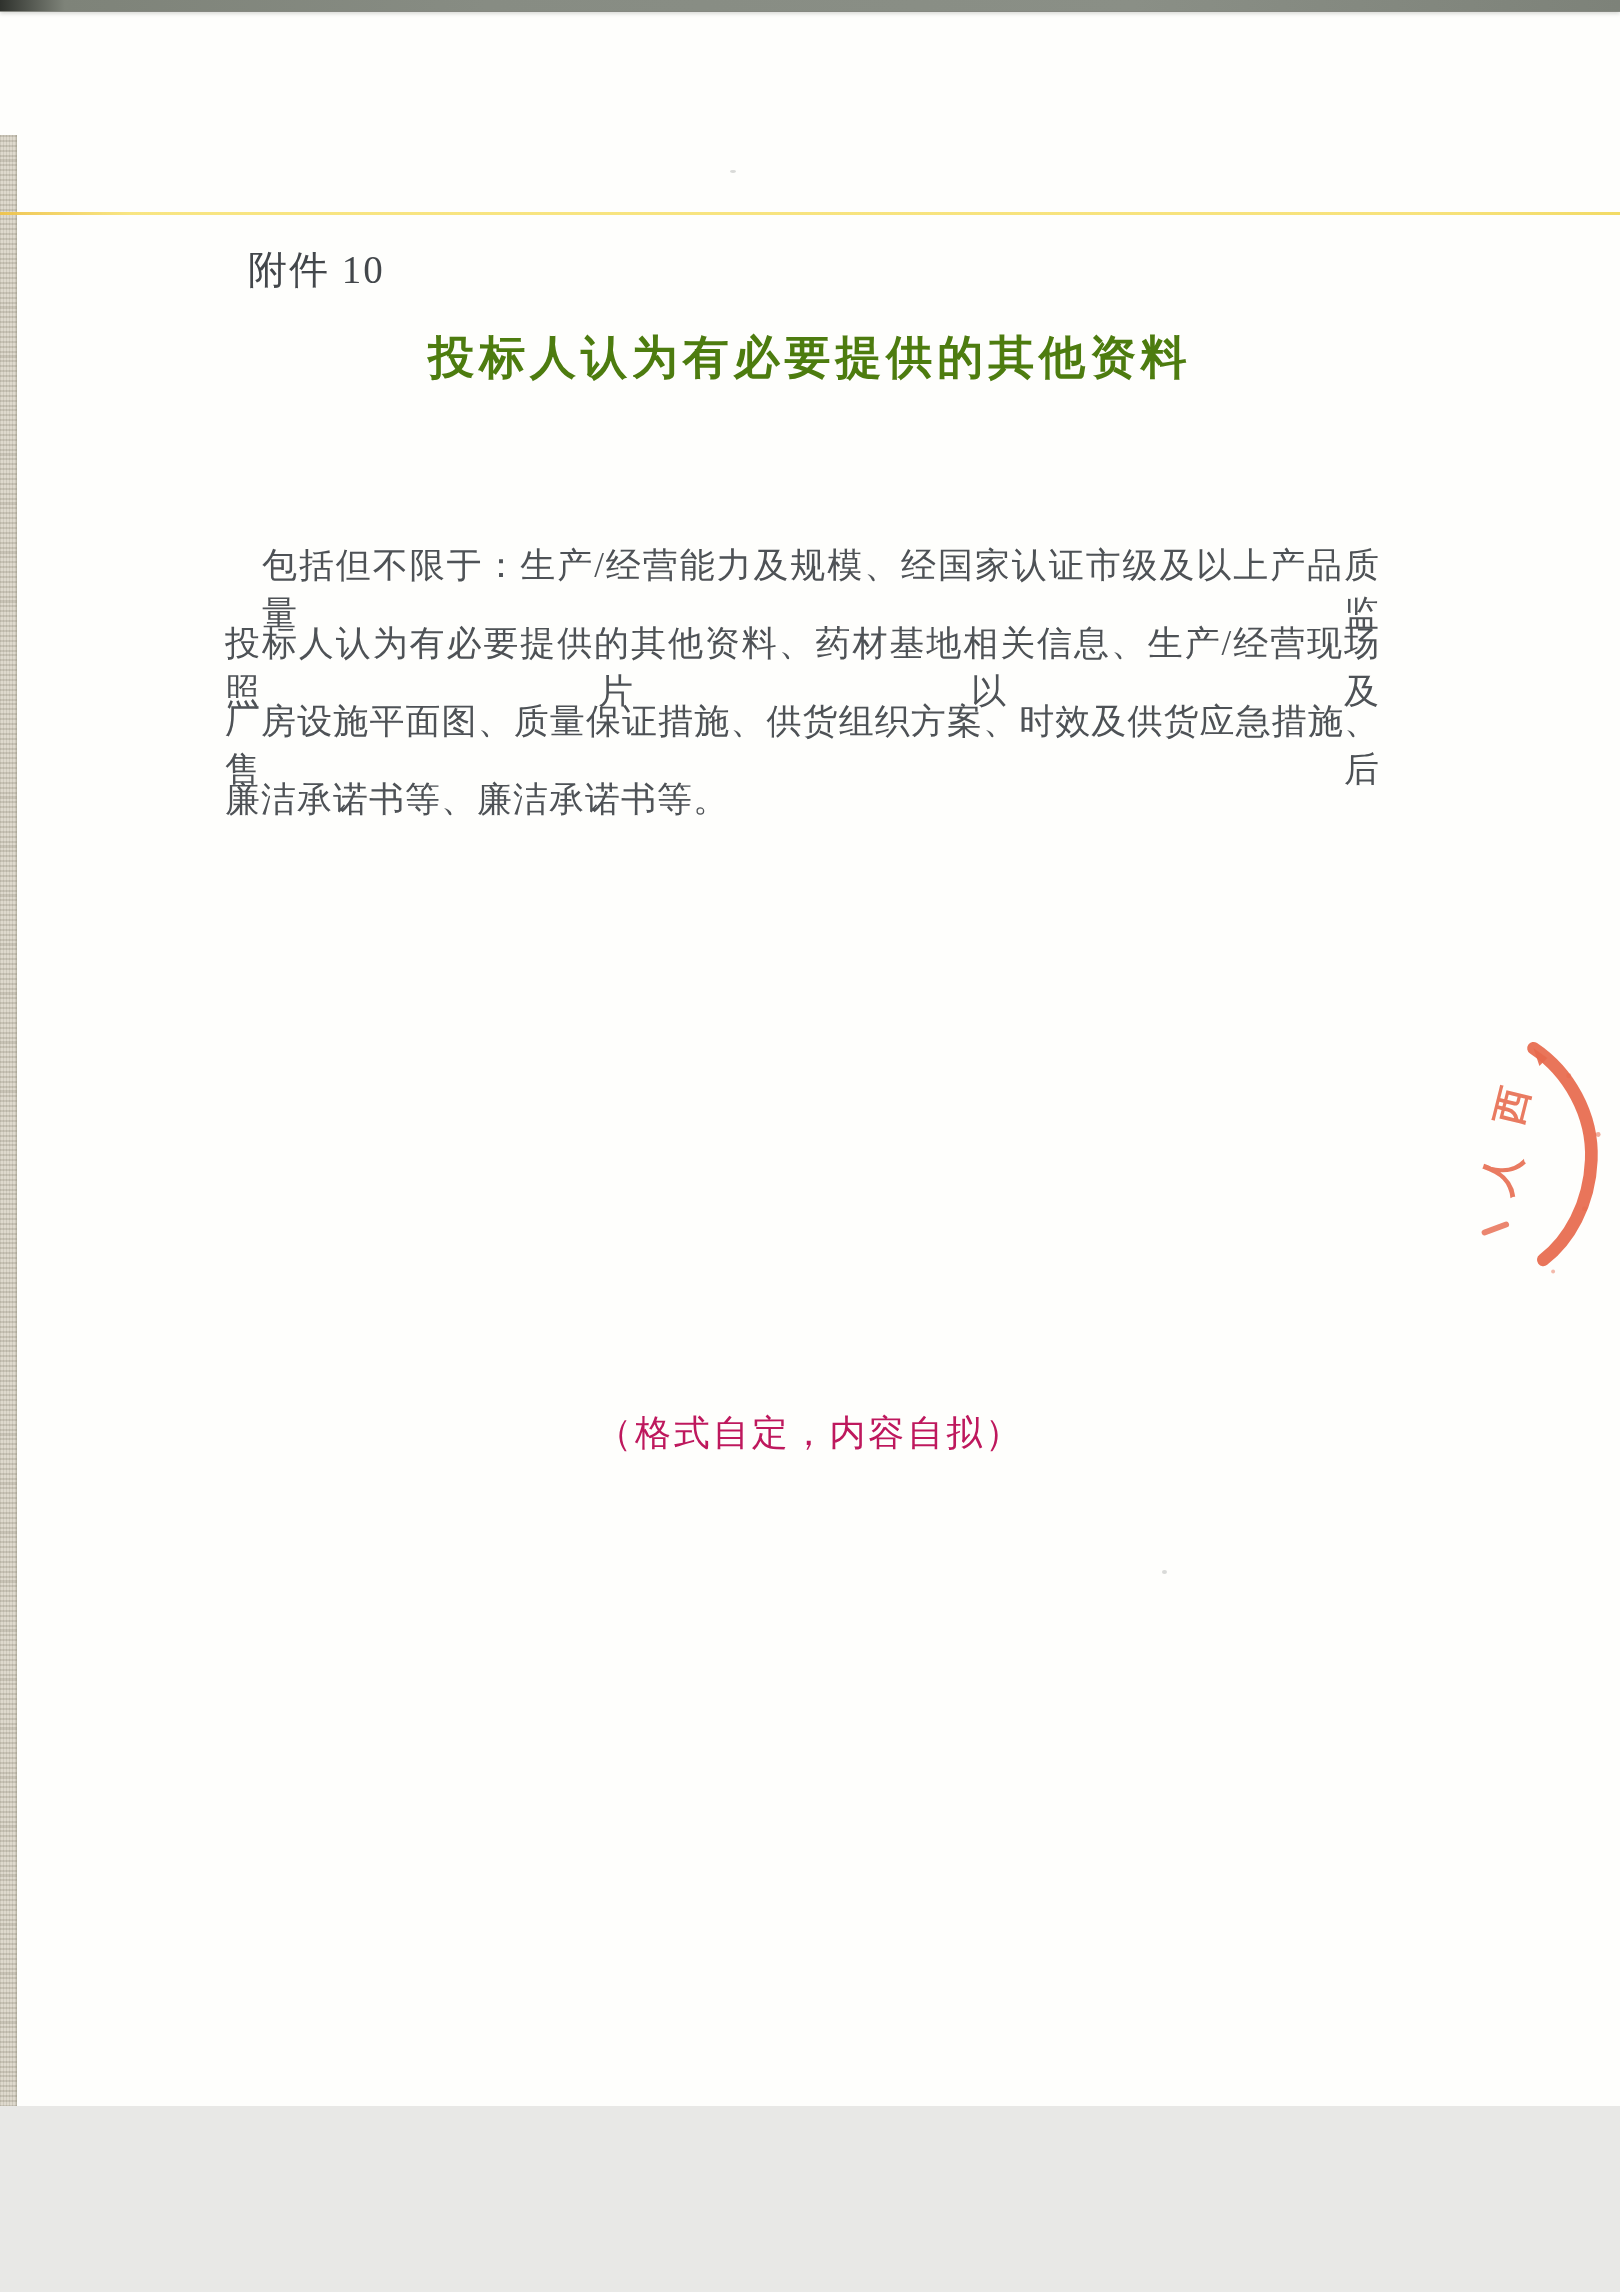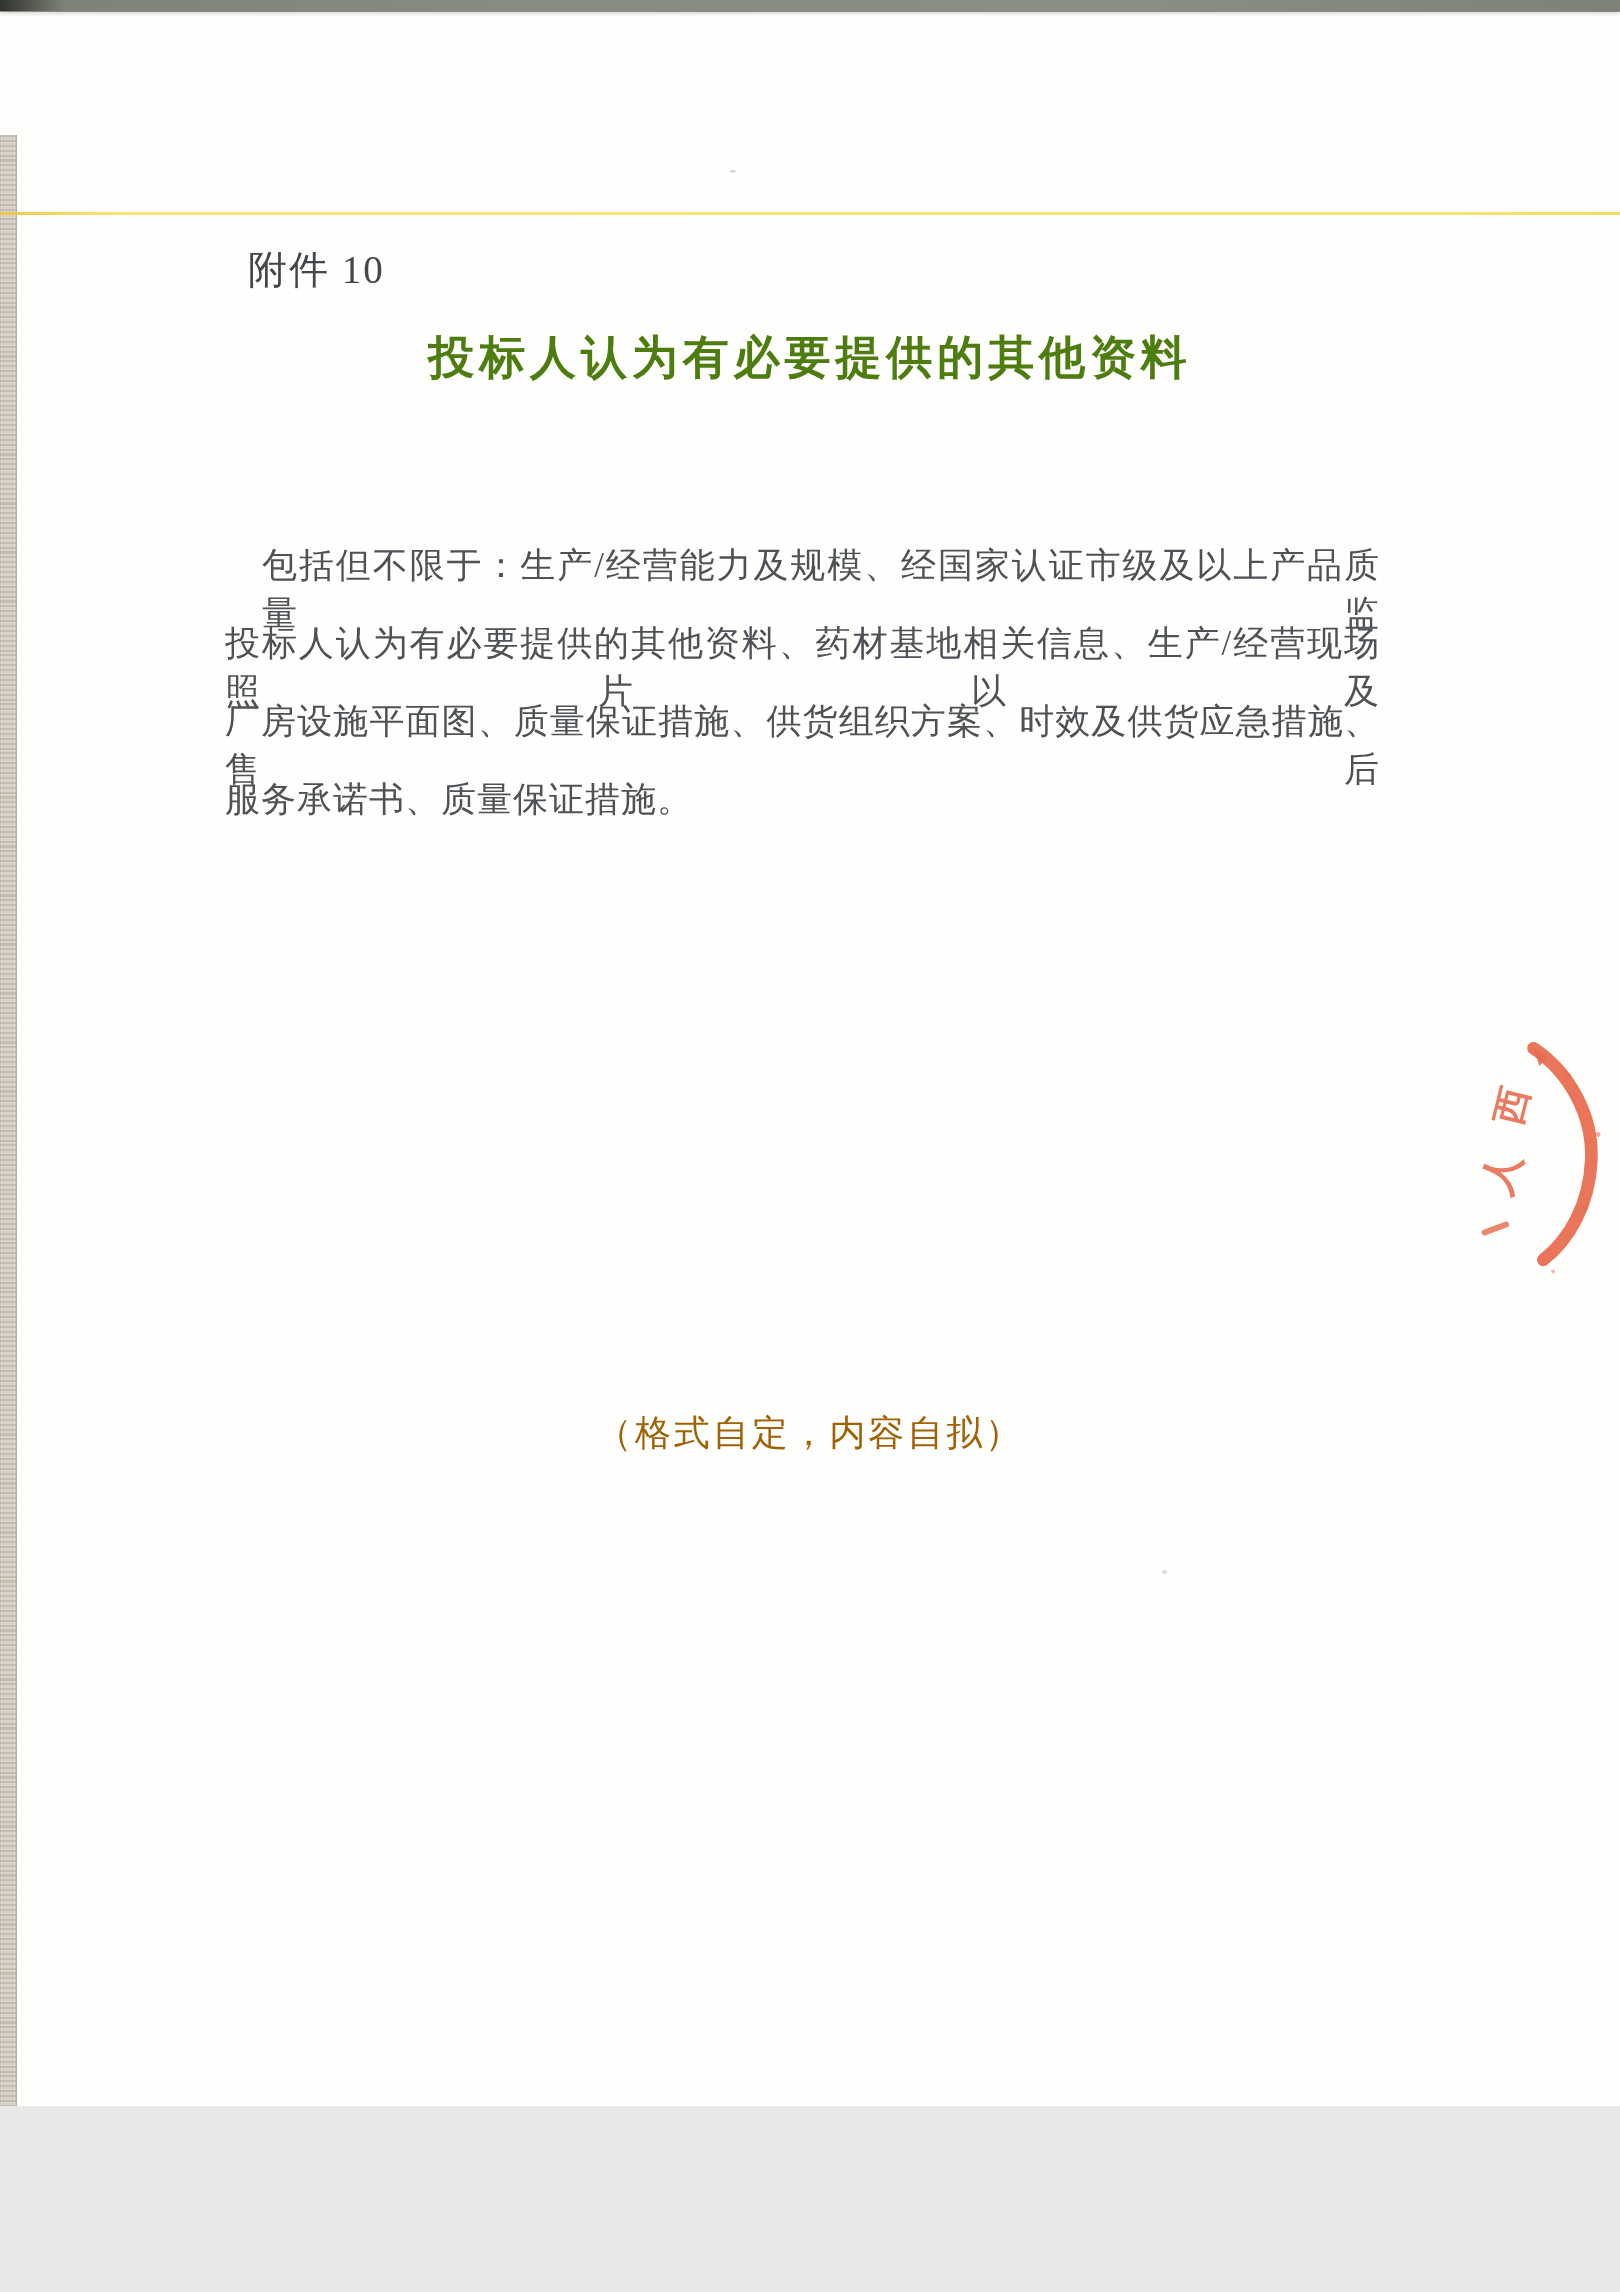--- a/index.html
+++ b/index.html
@@ -51,21 +51,21 @@
   .body-block {
     position:absolute; left:225px; top:542px; width:1155px;
     font-size:35px; color:#4e5256; letter-spacing:1px;
   }
   .body-line { height:78px; line-height:48px; white-space:nowrap; }
   .body-line.justify { text-align:justify; text-align-last:justify; white-space:normal; }
   .body-line.indent { padding-left:37px; }
   .format-note {
     position:absolute; left:0; right:0; top:1409px;
     text-align:center;
-    font-size:36px; color:#a16207; letter-spacing:2.9px;
+    font-size:36px; color:#be185d; letter-spacing:2.9px;
   }
   .stamp-wrap { position:absolute; left:1449px; top:1015px; width:172px; height:284px; }
 </style>
 </head>
 <body>
 
 <div class="page">
 
   <div class="scan-top-bar"></div>
   <div class="edge-strip"></div>
@@ -75,21 +75,21 @@
   <div class="speck s2"></div>
 
   <div class="attachment-label">附件 10</div>
 
   <div class="doc-title">投标人认为有必要提供的其他资料</div>
 
   <div class="body-block">
     <div class="body-line justify indent">包括但不限于：生产/经营能力及规模、经国家认证市级及以上产品质量监</div>
     <div class="body-line justify">投标人认为有必要提供的其他资料、药材基地相关信息、生产/经营现场照片以及</div>
     <div class="body-line justify">厂房设施平面图、质量保证措施、供货组织方案、时效及供货应急措施、售后</div>
-    <div class="body-line">服务承诺书、质量保证措施。</div>
+    <div class="body-line">廉洁承诺书等、廉洁承诺书等。</div>
   </div>
 
   <div class="format-note">（格式自定，内容自拟）</div>
 
   <div class="stamp-wrap">
     <svg width="172" height="284" viewBox="0 0 175 290">
       <path d="M 86 34 C 122 58, 147 102, 145 148 C 143 194, 122 230, 96 250" fill="none" stroke="#e7694c" stroke-width="13" stroke-linecap="round" opacity="0.92"></path>
       <path d="M 86 34 L 100 44 L 92 52 Z" fill="#e7694c" opacity="0.9"></path>
       <text x="62" y="122" font-size="38" fill="#e7694c" opacity="0.88" font-family="'Liberation Serif',serif" font-weight="bold" transform="rotate(-76 62 112)">西</text>
       <text x="50" y="192" font-size="42" fill="#e7694c" opacity="0.88" font-family="'Liberation Serif',serif" font-weight="bold" transform="rotate(-70 50 182)">人</text>

